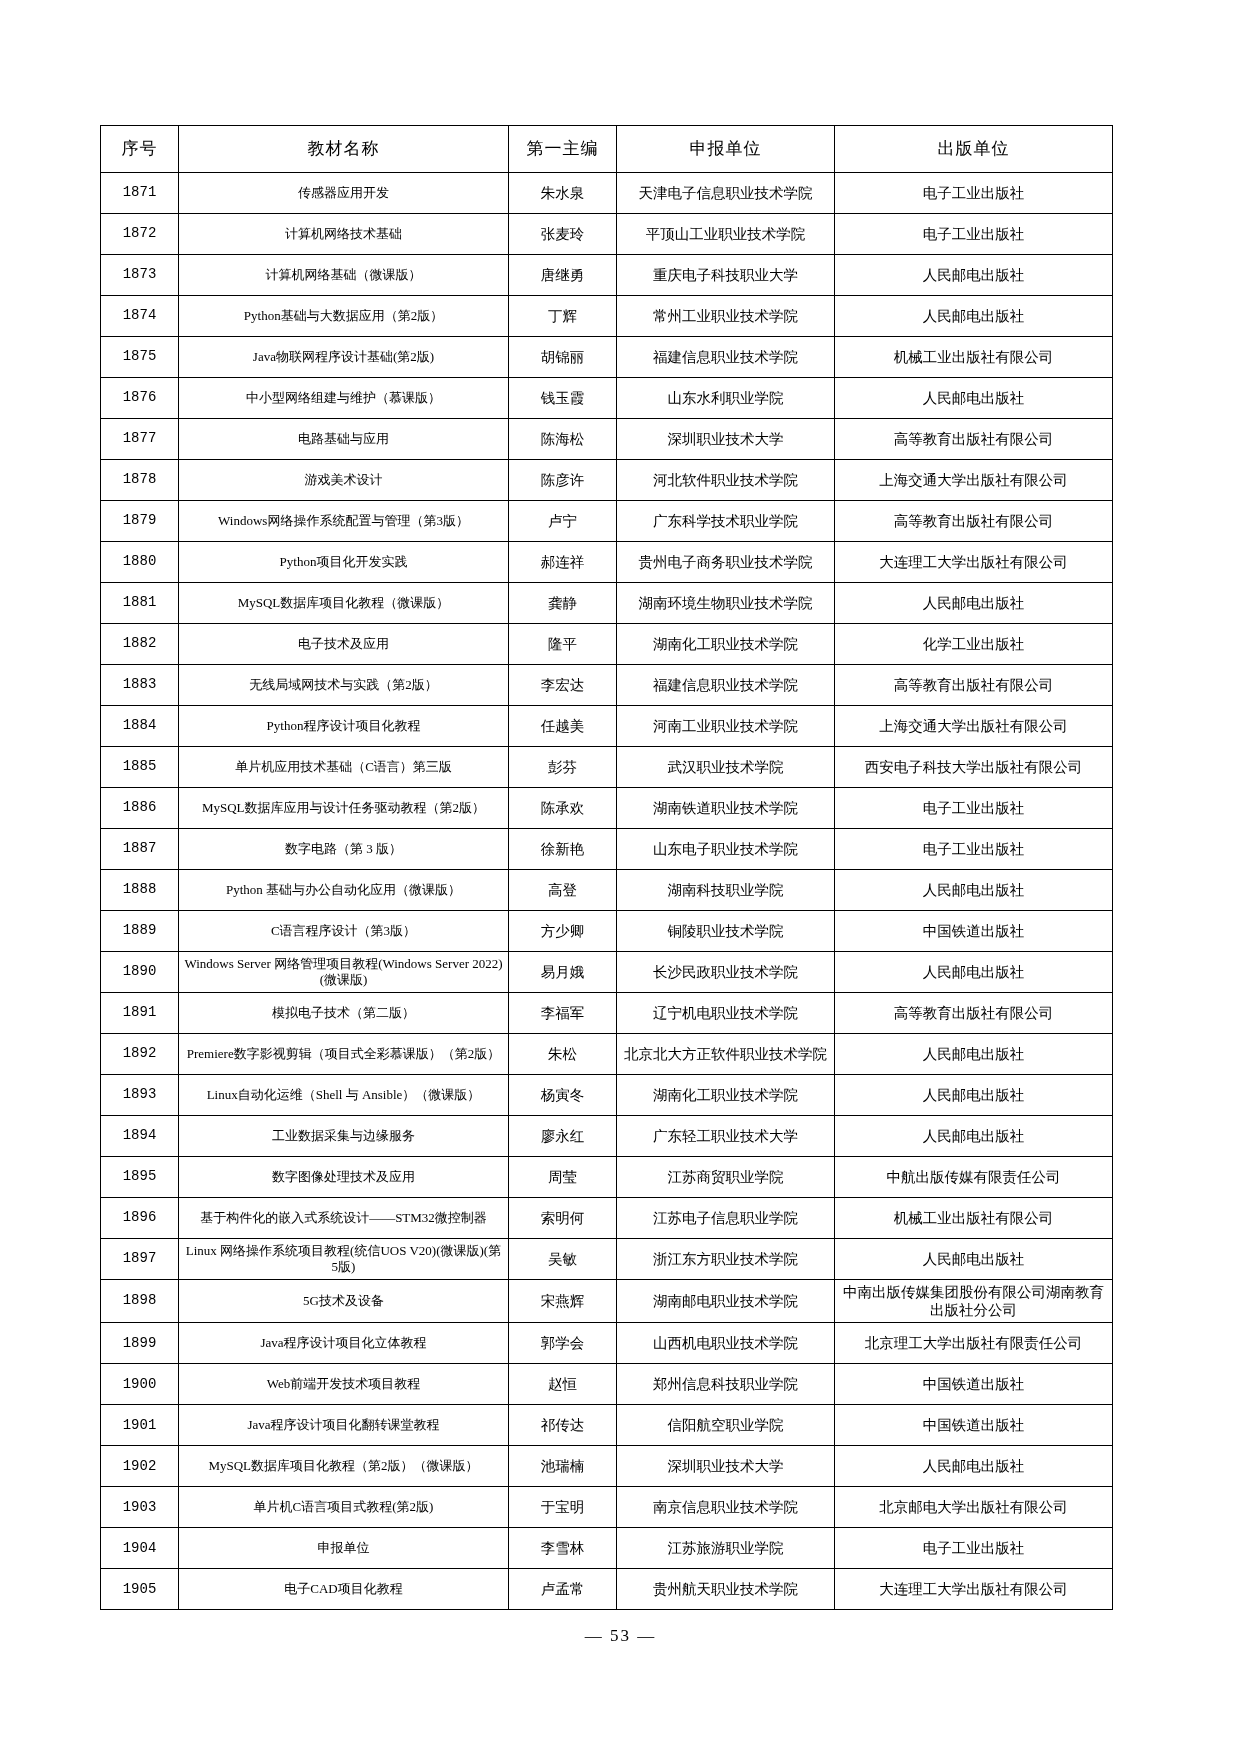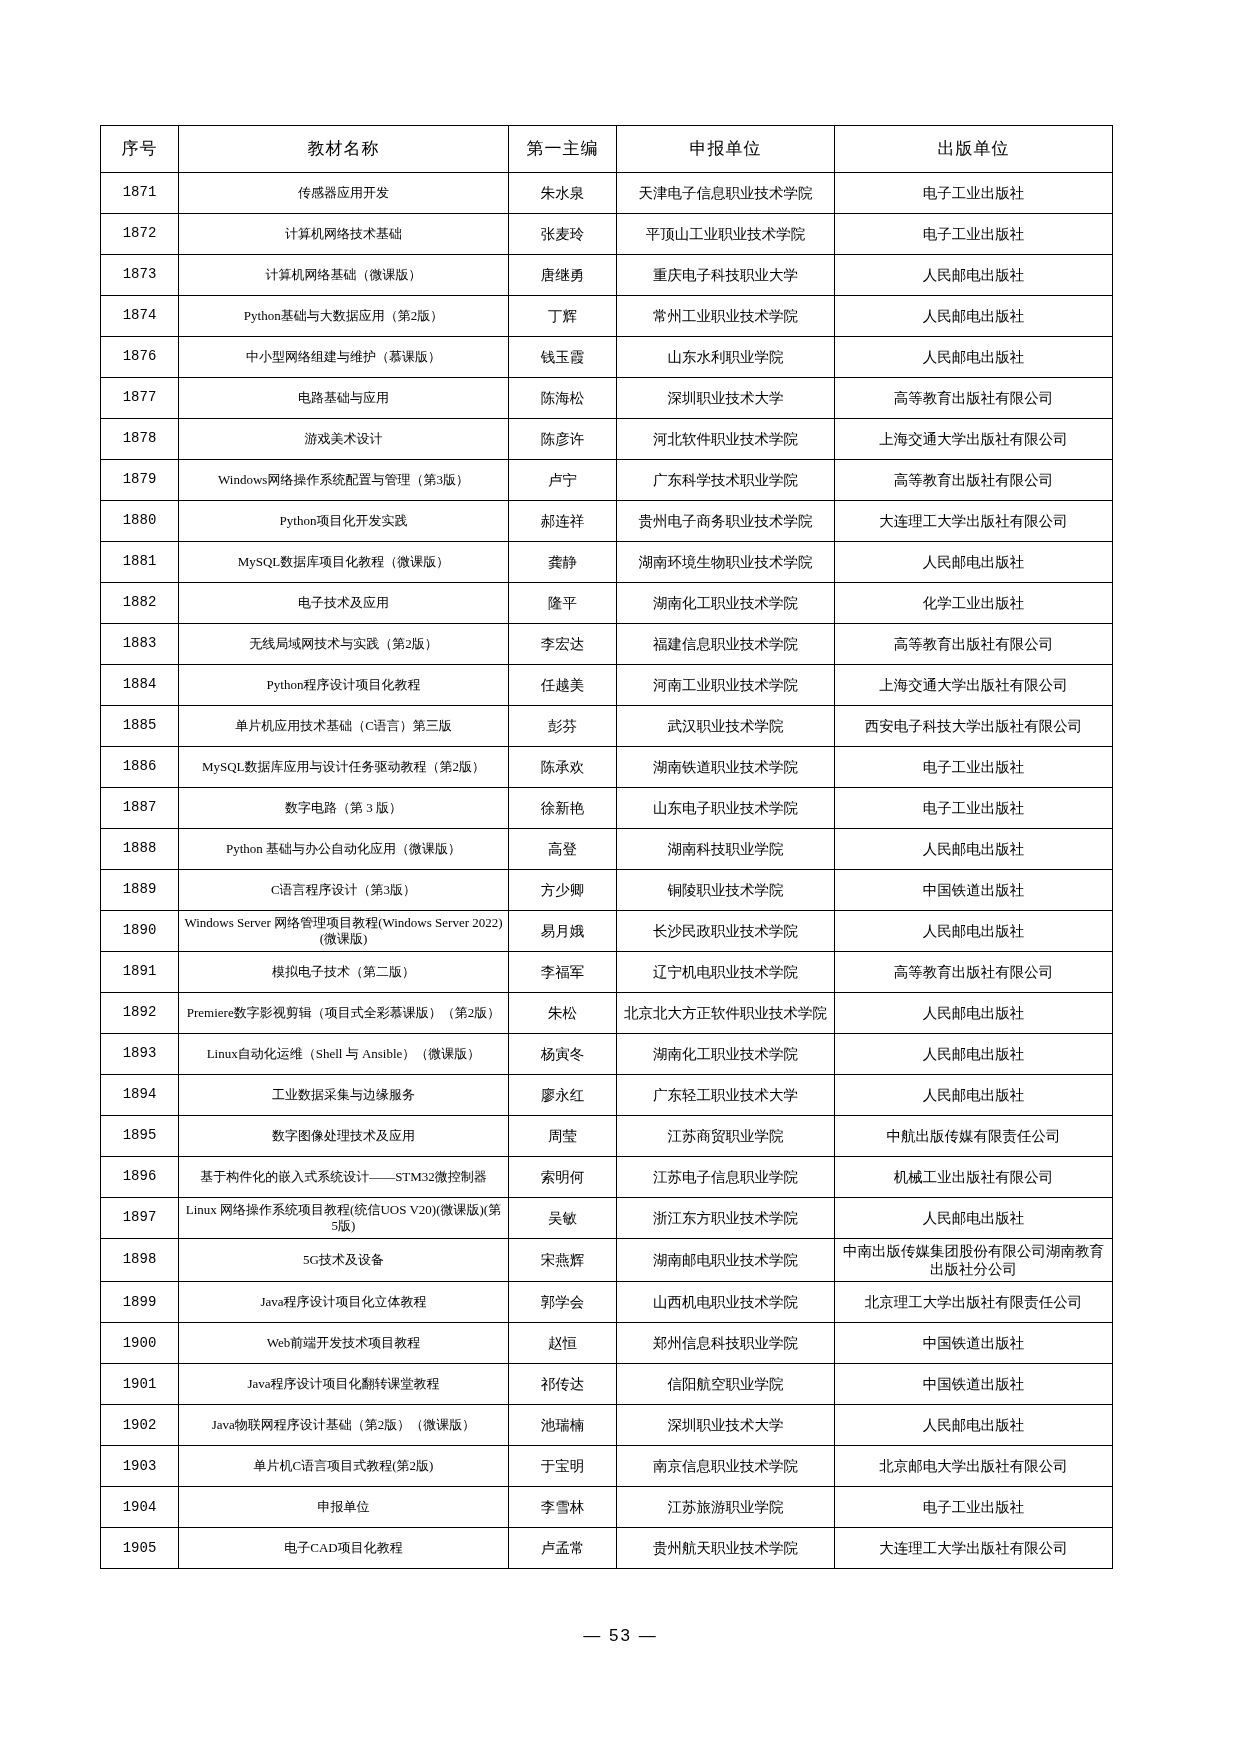--- a/index.html
+++ b/index.html
@@ -68,21 +68,21 @@
   .two-line {
     line-height: 1.35;
   }
   .footer {
     position: absolute;
     left: 0;
     right: 0;
     bottom: 108px;
     text-align: center;
     font-size: 17px;
-    font-family: Liberation Sans, sans-serif;
+    font-family: Liberation Serif, serif;
     letter-spacing: 2px;
   }
 </style>
 </head>
 <body>
 
 <div class="page">
   <table class="doc-table">
     <colgroup>
       <col class="c-no">
@@ -123,20 +123,27 @@
           <td class="pub">人民邮电出版社</td>
         </tr>
       <tr>
           <td class="no">1874</td>
           <td class="name">Python基础与大数据应用（第2版）</td>
           <td class="editor">丁辉</td>
           <td class="unit">常州工业职业技术学院</td>
           <td class="pub">人民邮电出版社</td>
         </tr>
       <tr>
+          <td class="no">1875</td>
+          <td class="name">Java物联网程序设计基础(第2版)</td>
+          <td class="editor">胡锦丽</td>
+          <td class="unit">福建信息职业技术学院</td>
+          <td class="pub">机械工业出版社有限公司</td>
+        </tr>
+      <tr>
           <td class="no">1876</td>
           <td class="name">中小型网络组建与维护（慕课版）</td>
           <td class="editor">钱玉霞</td>
           <td class="unit">山东水利职业学院</td>
           <td class="pub">人民邮电出版社</td>
         </tr>
       <tr>
           <td class="no">1877</td>
           <td class="name">电路基础与应用</td>
           <td class="editor">陈海松</td>
@@ -306,21 +313,21 @@
         </tr>
       <tr>
           <td class="no">1901</td>
           <td class="name">Java程序设计项目化翻转课堂教程</td>
           <td class="editor">祁传达</td>
           <td class="unit">信阳航空职业学院</td>
           <td class="pub">中国铁道出版社</td>
         </tr>
       <tr>
           <td class="no">1902</td>
-          <td class="name">Java物联网程序设计基础（第2版）（微课版）</td>
+          <td class="name">MySQL数据库项目化教程（第2版）（微课版）</td>
           <td class="editor">池瑞楠</td>
           <td class="unit">深圳职业技术大学</td>
           <td class="pub">人民邮电出版社</td>
         </tr>
       <tr>
           <td class="no">1903</td>
           <td class="name">单片机C语言项目式教程(第2版)</td>
           <td class="editor">于宝明</td>
           <td class="unit">南京信息职业技术学院</td>
           <td class="pub">北京邮电大学出版社有限公司</td>

